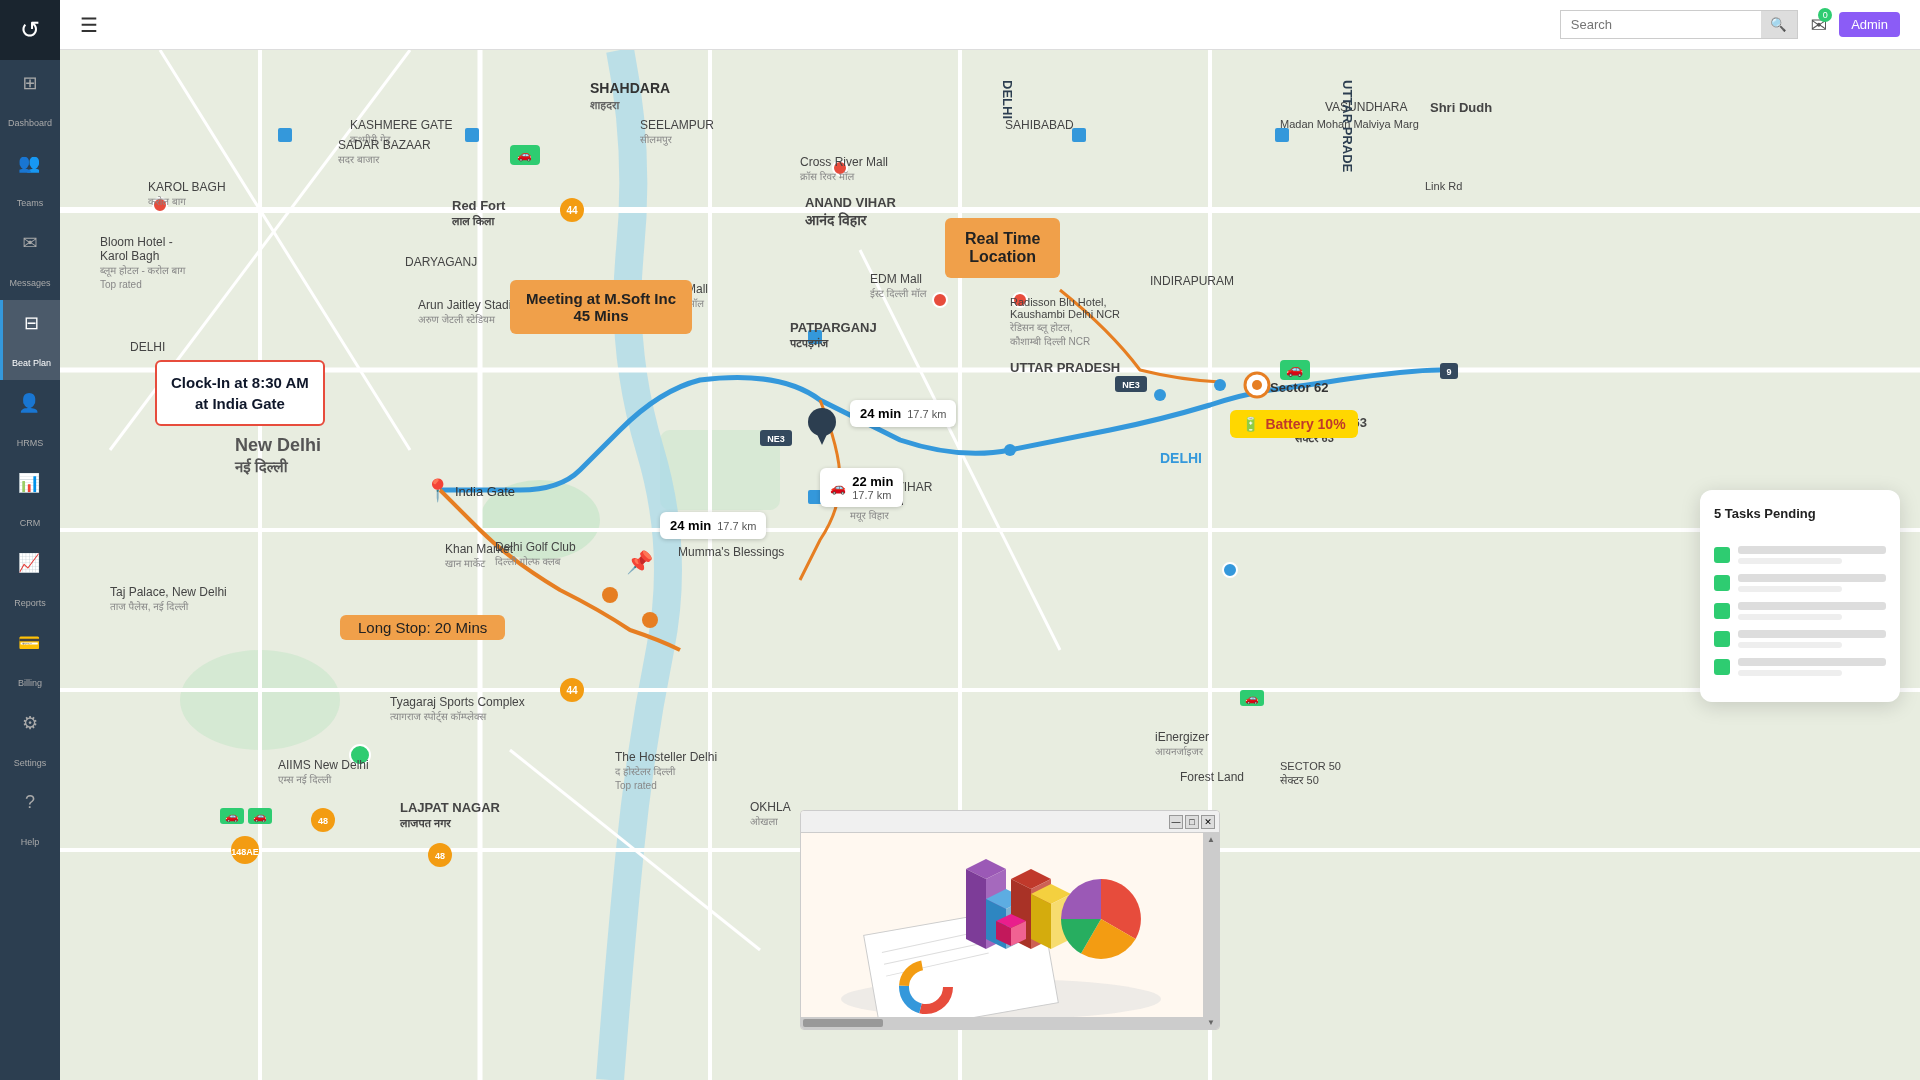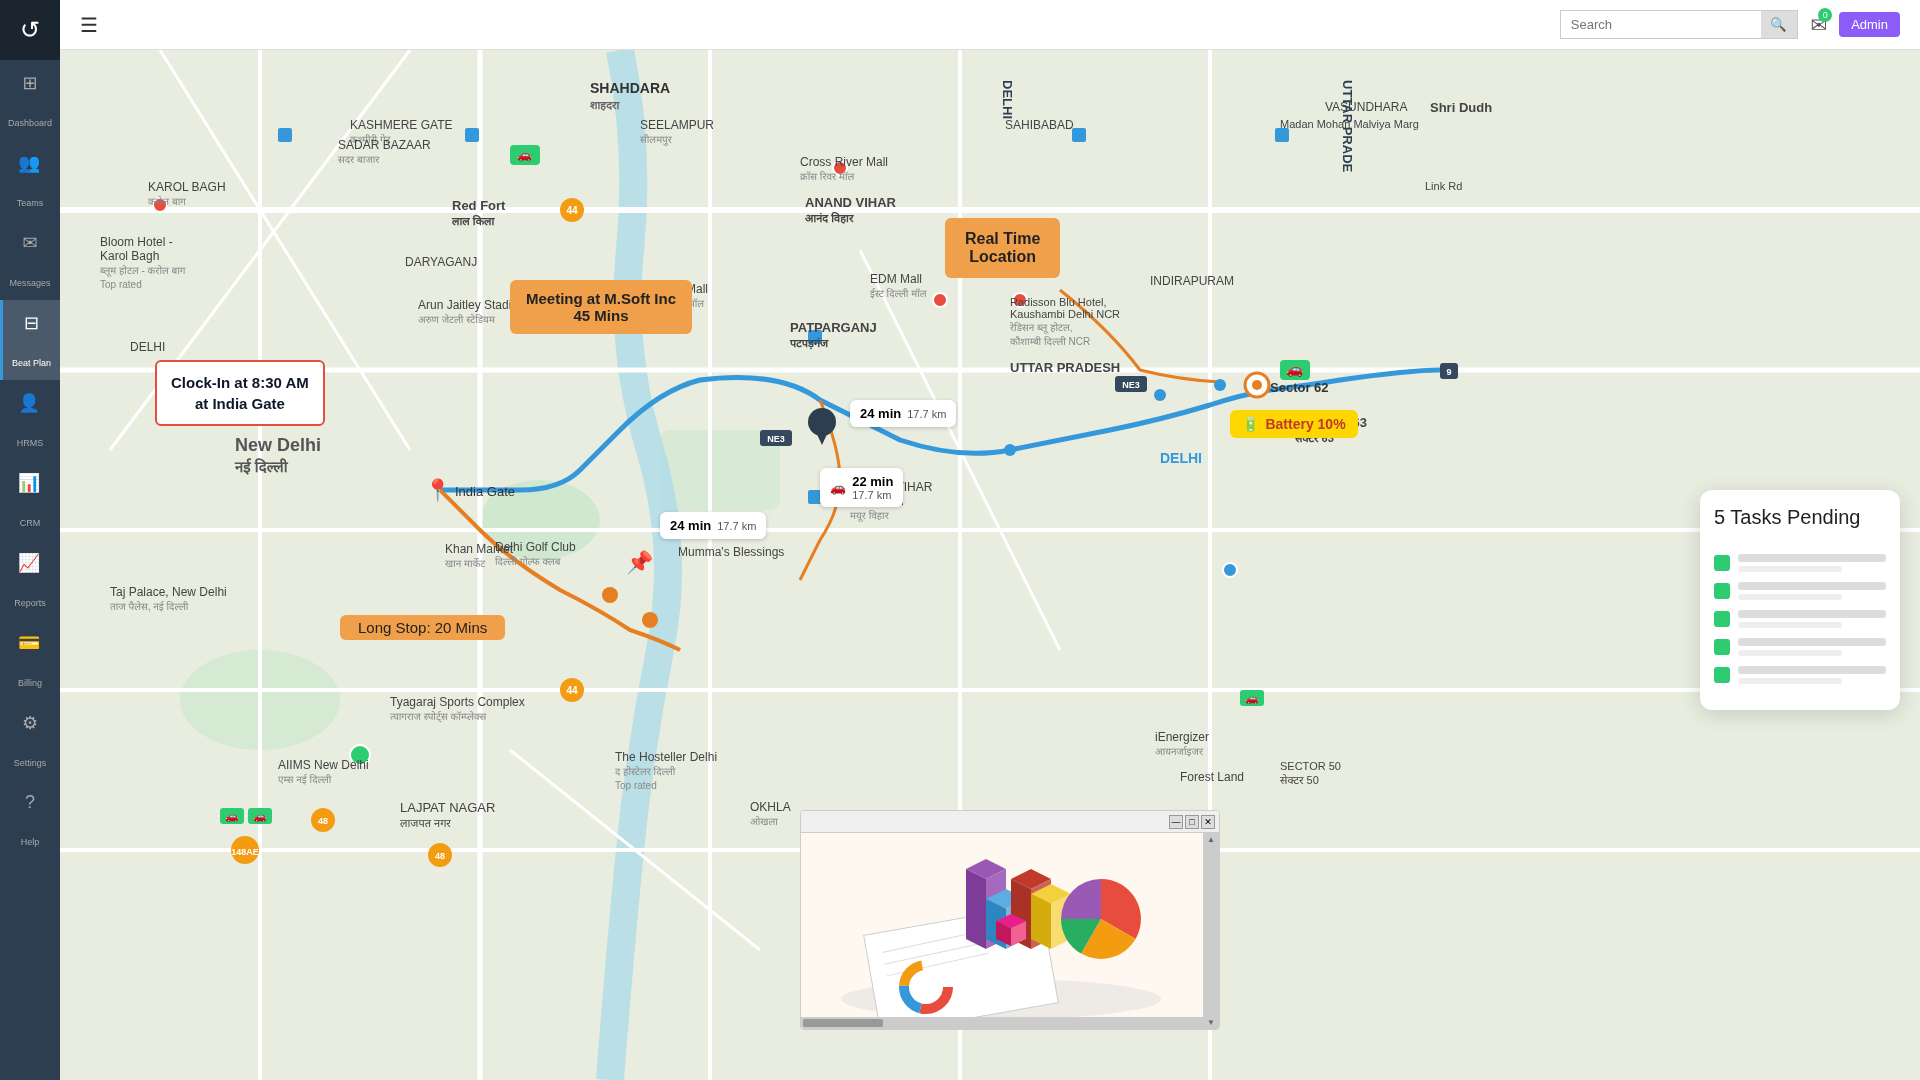--- a/index.html
+++ b/index.html
@@ -232,22 +232,22 @@
       top: 440px;
       right: 20px;
       width: 200px;
       background: white;
       border-radius: 12px;
       padding: 16px 14px;
       box-shadow: 0 4px 20px rgba(0,0,0,0.15);
       z-index: 60;
     }
     .tasks-panel-title {
-      font-size: 20px;
-      font-weight: normal;
+      font-size: 13px;
+      font-weight: bold;
       color: #222;
       margin-bottom: 25px;
     }
     .task-item {
       display: flex;
       align-items: center;
       gap: 8px;
       margin-bottom: 10px;
     }
     .task-icon {
@@ -507,34 +507,34 @@
       <rect x="1012" y="78" width="14" height="14" fill="#3498db" rx="2"></rect>
       <rect x="1215" y="78" width="14" height="14" fill="#3498db" rx="2"></rect>
       <rect x="748" y="280" width="14" height="14" fill="#3498db" rx="2"></rect>
       <rect x="748" y="440" width="14" height="14" fill="#3498db" rx="2"></rect>
     </svg>
 
     <div class="map-label" style="top:30px;left:530px;font-size:14px;font-weight:bold;color:#333">SHAHDARA<br><span style="font-size:11px;color:#666">शाहदरा</span></div>
     <div class="map-label" style="top:68px;left:290px;">KASHMERE GATE<br><span style="font-size:10px;color:#888">कश्मीरी गेट</span></div>
     <div class="map-label" style="top:68px;left:580px;">SEELAMPUR<br><span style="font-size:10px;color:#888">सीलमपुर</span></div>
     <div class="map-label" style="top:68px;left:945px;">SAHIBABAD</div>
-    <div class="map-label" style="top:145px;left:745px;font-size:13px;font-weight:bold;">ANAND VIHAR<br><span style="font-size:11px;">आनंद विहार</span></div>
+    <div class="map-label" style="top:145px;left:745px;font-size:13px;font-weight:bold;">ANAND VIHAR<br><span style="font-size:14px;">आनंद विहार</span></div>
     <div class="map-label" style="top:105px;left:740px;font-size:12px;">Cross River Mall<br><span style="font-size:10px;color:#888">क्रॉस रिवर मॉल</span></div>
     <div class="map-label" style="top:148px;left:392px;font-size:13px;font-weight:bold;">Red Fort<br><span style="font-size:11px;">लाल किला</span></div>
     <div class="map-label" style="top:88px;left:278px;">SADAR BAZAAR<br><span style="font-size:10px;color:#888">सदर बाजार</span></div>
     <div class="map-label" style="top:130px;left:88px;">KAROL BAGH<br><span style="font-size:10px;color:#888">करोल बाग</span></div>
     <div class="map-label" style="top:205px;left:345px;">DARYAGANJ</div>
     <div class="map-label" style="top:270px;left:730px;font-size:13px;font-weight:bold;">PATPARGANJ<br><span style="font-size:11px;">पटपड़गंज</span></div>
     <div class="map-label" style="top:385px;left:175px;font-size:18px;font-weight:bold;color:#555;">New Delhi<br><span style="font-size:15px;margin-top:9px;">नई दिल्ली</span></div>
     <div class="map-label" style="top:492px;left:385px;">Khan Market<br><span style="font-size:10px;color:#888">खान मार्केट</span></div>
     <div class="map-label" style="top:490px;left:435px;">Delhi Golf Club<br><span style="font-size:10px;color:#888">दिल्ली गोल्फ क्लब</span></div>
     <div class="map-label" style="top:535px;left:50px;">Taj Palace, New Delhi<br><span style="font-size:10px;color:#888">ताज पैलेस, नई दिल्ली</span></div>
     <div class="map-label" style="top:645px;left:330px;">Tyagaraj Sports Complex<br><span style="font-size:10px;color:#888">त्यागराज स्पोर्ट्स कॉम्प्लेक्स</span></div>
     <div class="map-label" style="top:708px;left:218px;">AIIMS New Delhi<br><span style="font-size:10px;color:#888">एम्स नई दिल्ली</span></div>
-    <div class="map-label" style="top:750px;left:340px;font-size:13px;font-weight:normal;">LAJPAT NAGAR<br><span style="font-size:11px;">लाजपत नगर</span></div>
+    <div class="map-label" style="top:750px;left:340px;font-size:13px;font-weight:bold;">LAJPAT NAGAR<br><span style="font-size:11px;">लाजपत नगर</span></div>
     <div class="map-label" style="top:750px;left:690px;">OKHLA<br><span style="font-size:10px;color:#888">ओखला</span></div>
     <div class="map-label" style="top:365px;left:1235px;font-size:13px;font-weight:bold;">SECTOR 63<br><span style="font-size:11px;">सेक्टर 63</span></div>
     <div class="map-label" style="top:430px;left:790px;">MAYUR VIHAR<br>PHASE III<br><span style="font-size:10px;color:#888">मयूर विहार</span></div>
     <div class="map-label" style="top:310px;left:950px;font-size:13px;font-weight:bold;">UTTAR PRADESH</div>
     <div class="map-label" style="top:185px;left:40px;font-size:12px;">Bloom Hotel -<br>Karol Bagh<br><span style="font-size:10px;color:#888">ब्लूम होटल - करोल बाग</span><br><span style="font-size:10px;color:#888">Top rated</span></div>
     <div class="map-label" style="top:232px;left:600px;">V3S Mall<br><span style="font-size:10px;color:#888">वी3एस मॉल</span></div>
     <div class="map-label" style="top:222px;left:810px;">EDM Mall<br><span style="font-size:10px;color:#888">ईस्ट दिल्ली मॉल</span></div>
     <div class="map-label" style="top:246px;left:950px;font-size:11px;">Radisson Blu Hotel,<br>Kaushambi Delhi NCR<br><span style="font-size:10px;color:#888">रेडिसन ब्लू होटल,<br>कौशाम्बी दिल्ली NCR</span></div>
     <div class="map-label" style="top:495px;left:618px;">Mumma's Blessings</div>
     <div class="map-label" style="top:224px;left:1090px;">INDIRAPURAM</div>

